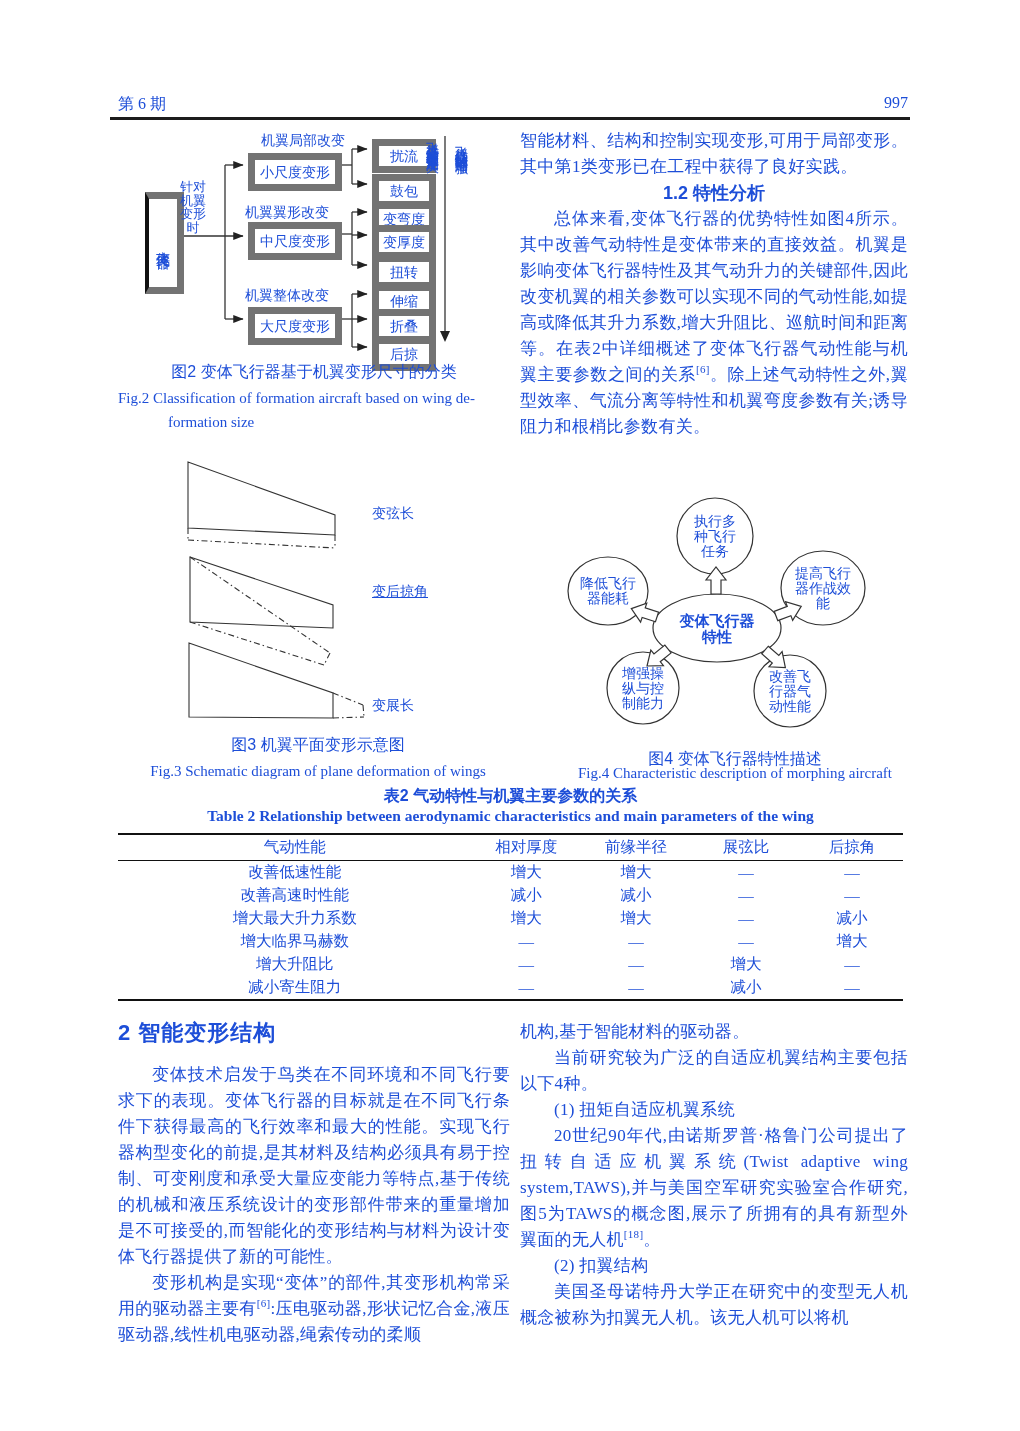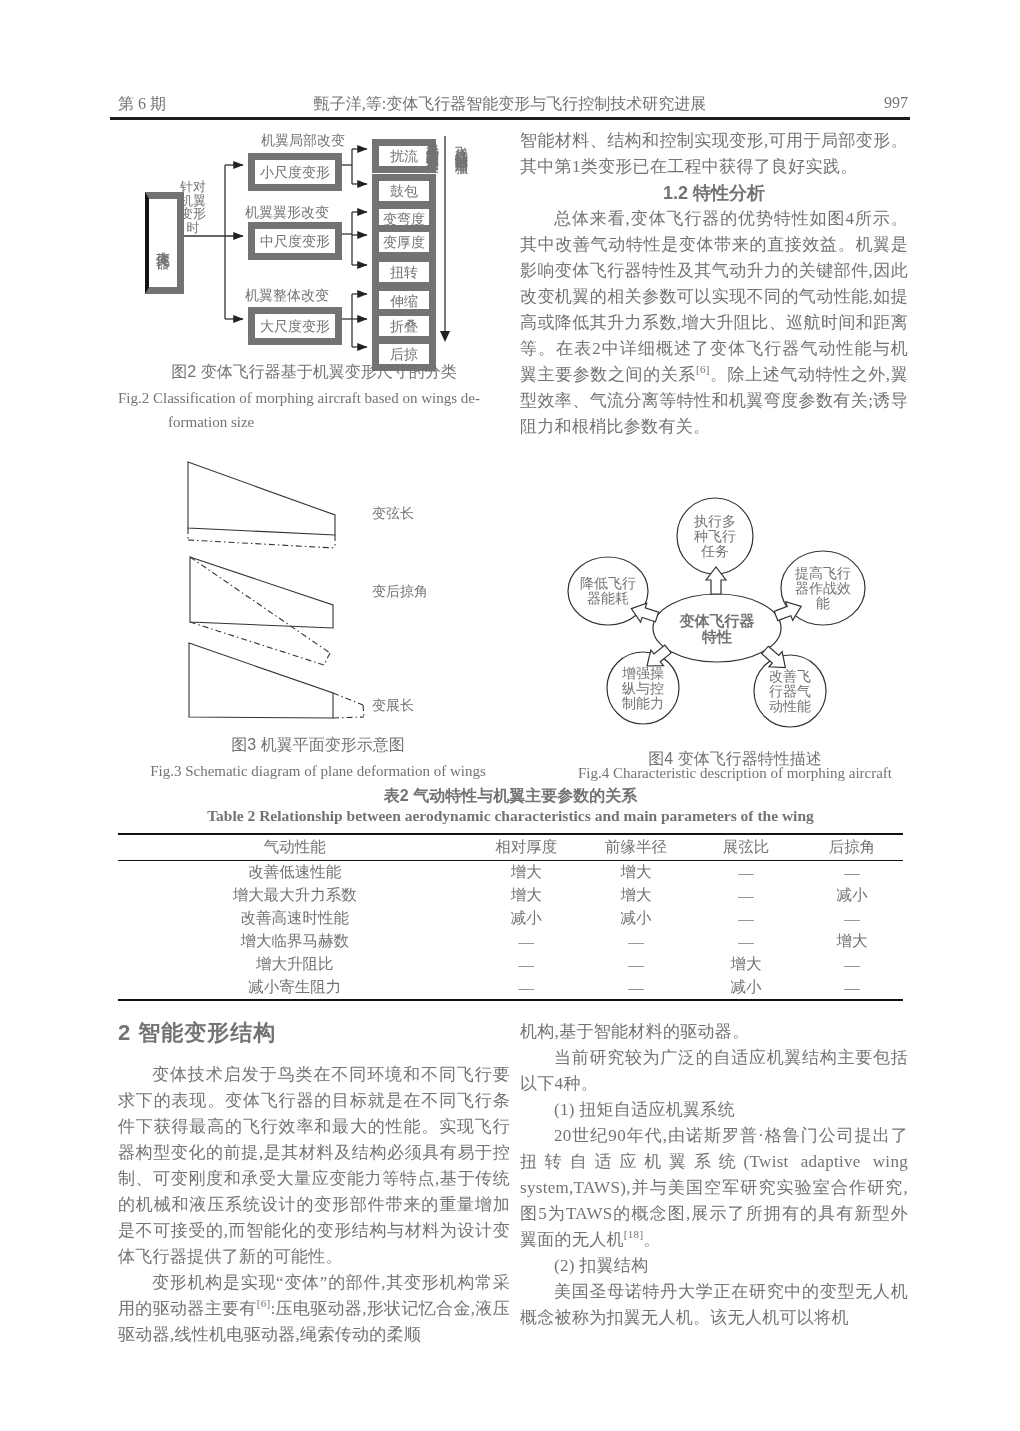--- a/index.html
+++ b/index.html
@@ -1,16 +1,16 @@
 <!DOCTYPE html>
 <html><head>
 <meta charset="utf-8">
 <style>
   html,body{margin:0;padding:0;background:#fff;}
-  #page{position:relative;width:1020px;height:1431px;background:#fff;color:#737373;
+  #page{position:relative;width:1020px;height:1431px;background:#fff;color:#1d4ed8;
         font-family:"Liberation Serif","DejaVu Serif",serif;overflow:hidden;}
   .abs{position:absolute;}
   .hei{font-family:"Liberation Sans","DejaVu Sans",sans-serif;}
   
   .hdr{font-size:16px;}
   .hdr-rule{position:absolute;left:110px;top:117px;width:800px;height:2.5px;background:#1c1c1c;}
   
   .para{margin:0;font-size:17px;line-height:26px;text-align:justify;letter-spacing:0.3px;}
   .indent{text-indent:2em;}
   sup{font-size:11px;line-height:0;}
@@ -38,21 +38,20 @@
         font-size:15.5px;}
   thead th{font-weight:normal;border-bottom:1.2px solid #111;height:25px;padding:0;}
   tbody td{height:23px;padding:0;text-align:center;}
 </style>
 </head>
 <body>
 
 <div id="page">
 
   <div class="abs hdr" style="left:118px;top:94px;">第 6 期</div>
-  <div class="abs hdr" style="left:0;top:94px;width:1020px;text-align:center;">甄子洋,等:变体飞行器智能变形与飞行控制技术研究进展</div>
   <div class="abs hdr" style="right:112px;top:94px;">997</div>
   <div class="hdr-rule"></div>
 
   <div id="fig2" class="abs">
     <svg width="345" height="238" viewBox="0 0 345 238">
       <defs>
         <marker id="arr" markerWidth="9" markerHeight="8" refX="7.5" refY="3" orient="auto">
           <path d="M0,0 L8,3 L0,6 Z" fill="#222"></path>
         </marker>
       </defs>
@@ -105,21 +104,21 @@
     <div class="f2box" style="left:239px;top:158px;width:50px;height:20px;">伸缩</div>
     <div class="f2box" style="left:239px;top:183px;width:50px;height:20px;">折叠</div>
     <div class="f2box" style="left:239px;top:211px;width:50px;height:20px;">后掠</div>
 
     <div class="abs vtext" style="left:290px;top:6px;height:220px;font-size:13px;">飞行器外形结构的改变程度逐渐加大</div>
     <div class="abs vtext" style="left:319px;top:10px;height:205px;font-size:13px;">飞行器气动特性的影响逐渐增强</div>
   </div>
 
   <div class="abs" style="left:118px;top:361px;width:392px;">
     <div class="capzh">图2  变体飞行器基于机翼变形尺寸的分类</div>
-    <div class="capen" style="margin-top:3px;">Fig.2  Classification of morphing aircraft based on wings de-</div>
+    <div class="capen" style="margin-top:3px;">Fig.2  Classification of formation aircraft based on wing de-</div>
     <div class="capen" style="margin-left:50px;">formation size</div>
   </div>
 
   <div class="abs" style="left:520px;top:128px;width:388px;">
     <p class="para">智能材料、结构和控制实现变形,可用于局部变形。其中第1类变形已在工程中获得了良好实践。</p>
     <h3 class="h12 hei">1.2  特性分析</h3>
     <p class="para indent">
       <span>总体来看,变体飞行器的优势特性如图4所示。其中改善气动特性是变体带来的直接效益。机翼是影响变体飞行器特性及其气动升力的关键部件,因此改变机翼的相关参数可以实现不同的气动性能,如提高或降低其升力系数,增大升阻比、巡航时间和距离等。在表2中详细概述了变体飞行器气动性能与机翼主要参数之间的关系</span><sup>[6]</sup><span>。除上述气动特性之外,翼型效率、气流分离等特性和机翼弯度参数有关;诱导阻力和根梢比参数有关。</span>
     </p>
   </div>
@@ -132,21 +131,21 @@
         <path d="M70,80 L70,92 M70,92 L217,100 M217,87 L217,100" stroke-dasharray="6 3 1.5 3"></path>
 
         <path d="M72,109 L215,157 L215,180 L72,174 Z"></path>
         <path d="M72,109 L212,205 M212,205 L206,217 M206,217 L72,174" stroke-dasharray="6 3 1.5 3"></path>
 
         <path d="M71,195 L215,245 L215,270 L71,269 Z"></path>
         <path d="M215,245 L245,257 M245,257 L246,269 M215,270 L246,269" stroke-dasharray="6 3 1.5 3"></path>
       </g>
     </svg>
     <div class="abs" style="left:254px;top:57px;font-size:14px;">变弦长</div>
-    <div class="abs" style="left:254px;top:135px;font-size:14px;">变后掠角</div>
+    <div class="abs" style="left:254px;top:135px;font-size:14px;text-decoration:underline;">变后掠角</div>
     <div class="abs" style="left:254px;top:249px;font-size:14px;">变展长</div>
     <div class="abs capzh" style="left:0;top:286px;width:400px;">图3  机翼平面变形示意图</div>
     <div class="abs capen" style="left:0;top:311px;width:400px;text-align:center;">Fig.3  Schematic diagram of plane deformation of wings</div>
   </div>
 
   <div id="fig4" class="abs">
     <svg width="380" height="245" viewBox="0 0 380 245">
       <g stroke="#333" stroke-width="1.2" fill="#fff">
         <circle cx="170" cy="48" r="38"></circle>
         <ellipse cx="63" cy="103" rx="40" ry="34"></ellipse>
@@ -206,32 +205,32 @@
       </thead>
       <tbody>
           <tr>
             <td>改善低速性能</td>
             <td>增大</td>
             <td>增大</td>
             <td>—</td>
             <td>—</td>
           </tr>
           <tr>
+            <td>改善高速时性能</td>
+            <td>减小</td>
+            <td>减小</td>
+            <td>—</td>
+            <td>—</td>
+          </tr>
+          <tr>
             <td>增大最大升力系数</td>
             <td>增大</td>
             <td>增大</td>
             <td>—</td>
             <td>减小</td>
-          </tr>
-          <tr>
-            <td>改善高速时性能</td>
-            <td>减小</td>
-            <td>减小</td>
-            <td>—</td>
-            <td>—</td>
           </tr>
           <tr>
             <td>增大临界马赫数</td>
             <td>—</td>
             <td>—</td>
             <td>—</td>
             <td>增大</td>
           </tr>
           <tr>
             <td>增大升阻比</td>

